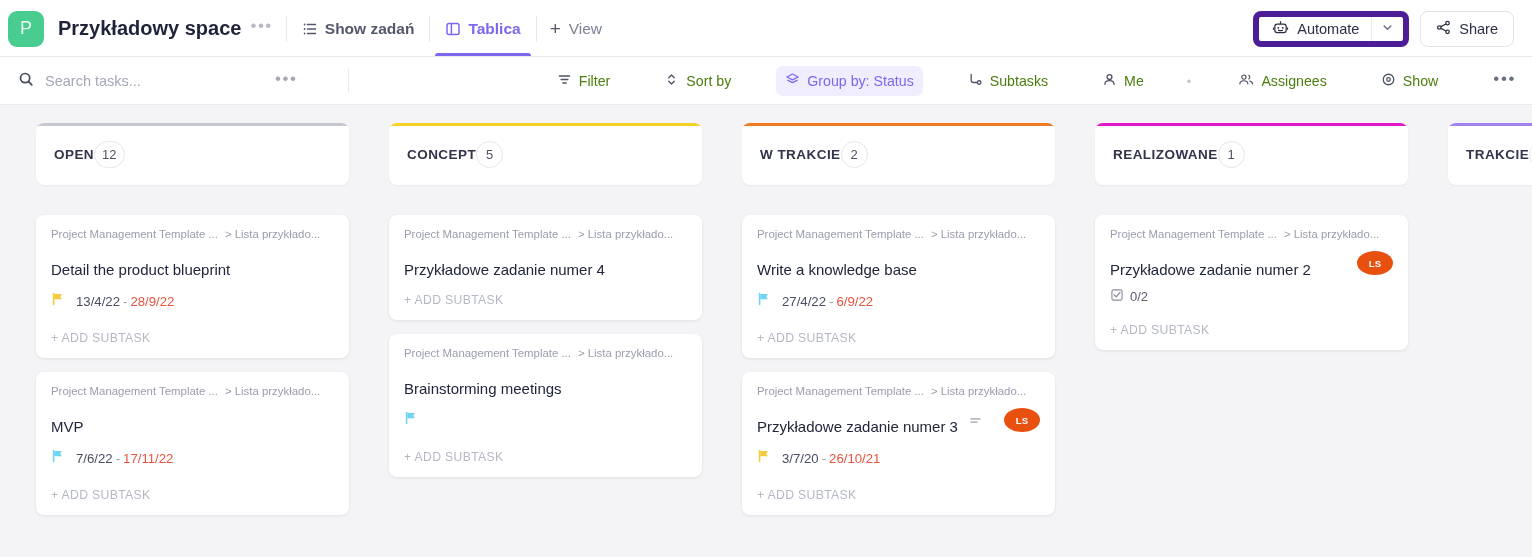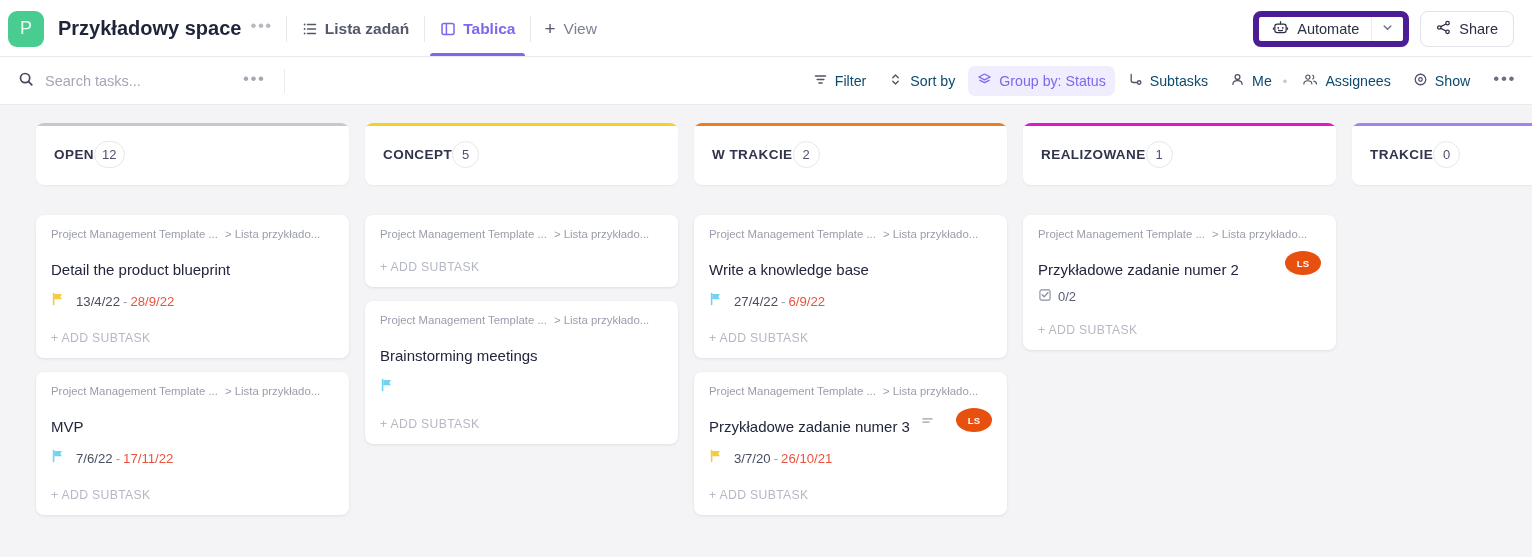--- a/index.html
+++ b/index.html
@@ -86,55 +86,55 @@
     border: 1px solid #e2e2e8; border-radius: 8px;
     height: 36px; padding: 0 15px; margin-left: 11px;
     font-size: 14.5px; color: #2c2f45; background: #fff;
     cursor: pointer; white-space: nowrap;
   }
 
   
   .toolbar {
     height: 48px; background: #fff;
     display: flex; align-items: center;
-    padding: 0 16px 0 18px; position: relative;
+    padding: 0 16px 0 18px; position: relative; gap: 32px;
   }
   .toolbar:after {
     content: ""; position: absolute; left: 0; right: 0; bottom: 0;
     height: 1px; background: #ebebef;
   }
   .search-wrap { display: flex; align-items: center; gap: 11px; cursor: text; }
   .search-input {
     border: none; outline: none; background: transparent;
     font-family: "Liberation Sans", sans-serif;
     font-size: 14.5px; color: #2c2f45; width: 190px;
   }
   .search-input::placeholder { color: #a4a7b5; }
   .tb-dots {
     color: #a4a7b5; font-size: 17px; letter-spacing: 1.6px;
     cursor: pointer; line-height: 1; padding-bottom: 6px; margin-left: 8px;
   }
   .tb-sep { width: 1px; height: 24px; background: #ebebef; margin-left: 18px; }
 
   .tb-item {
     display: flex; align-items: center; gap: 7px;
-    font-size: 14.2px; color: #0c4a6e;
+    font-size: 14.2px; color: #4d7c0f;
     padding: 6px 9px; border-radius: 7px; cursor: pointer;
     white-space: nowrap; margin-left: 4px;
   }
   .tb-item.pill { background: #f0edfe; color: #7b68ee; }
   .tb-dot-sep { color: #c4c6d0; font-size: 13px; margin: 0 2px; }
   .tb-dots2 {
     color: #6b6f82; font-size: 17px; letter-spacing: 1.6px;
     cursor: pointer; line-height: 1; padding-bottom: 6px; margin-left: 14px;
   }
 
   
   .board {
-    display: flex; gap: 16px;
+    display: flex; gap: 40px;
     padding: 18px 0 0 36px;
     height: calc(557px - 57px - 48px);
   }
   .column { width: 313px; flex: 0 0 313px; display: flex; flex-direction: column; }
 
   .col-head {
     background: #fff; border-radius: 8px;
     height: 62px; display: flex; align-items: center;
     padding: 0 18px; position: relative;
     box-shadow: 0 1px 2px rgba(20,20,43,.05);
@@ -218,21 +218,21 @@
 
   <div class="view-tab">
     <span class="ic">
       <svg width="16" height="16" viewBox="0 0 16 16" fill="none" stroke="#54586b" stroke-width="1.5" stroke-linecap="round">
         <path d="M5.5 3.5h8M5.5 8h8M5.5 12.5h8"></path>
         <circle cx="2.6" cy="3.5" r=".9" fill="#54586b" stroke="none"></circle>
         <circle cx="2.6" cy="8" r=".9" fill="#54586b" stroke="none"></circle>
         <circle cx="2.6" cy="12.5" r=".9" fill="#54586b" stroke="none"></circle>
       </svg>
     </span>
-    <span>Lista zadań</span>
+    <span>Show zadań</span>
   </div>
 
   <div class="vsep"></div>
 
   <div class="view-tab active">
     <span class="ic">
       <svg width="16" height="16" viewBox="0 0 16 16" fill="none" stroke="#7b68ee" stroke-width="1.5">
         <rect x="2" y="2.5" width="12" height="11" rx="2"></rect>
         <path d="M6.4 2.5v11"></path>
       </svg>
@@ -420,20 +420,23 @@
       <div class="col-head" style="--accent: #f5d126;">
         <span class="col-title">CONCEPT</span>
         <span class="col-count">5</span>
       </div>
       <div class="col-cards">
         <div class="card">
           <div class="crumb">
             <span class="c1">Project Management Template ...</span>
             <span class="c2">&gt; Lista przykłado...</span>
           </div>
+          <div class="card-title-row">
+            <span class="card-title">Przykładowe zadanie numer 4</span>
+          </div>
           <div class="add-sub">+ ADD SUBTASK</div>
         </div>
         <div class="card">
           <div class="crumb">
             <span class="c1">Project Management Template ...</span>
             <span class="c2">&gt; Lista przykłado...</span>
           </div>
           <div class="card-title-row">
             <span class="card-title">Brainstorming meetings</span>
           </div>

